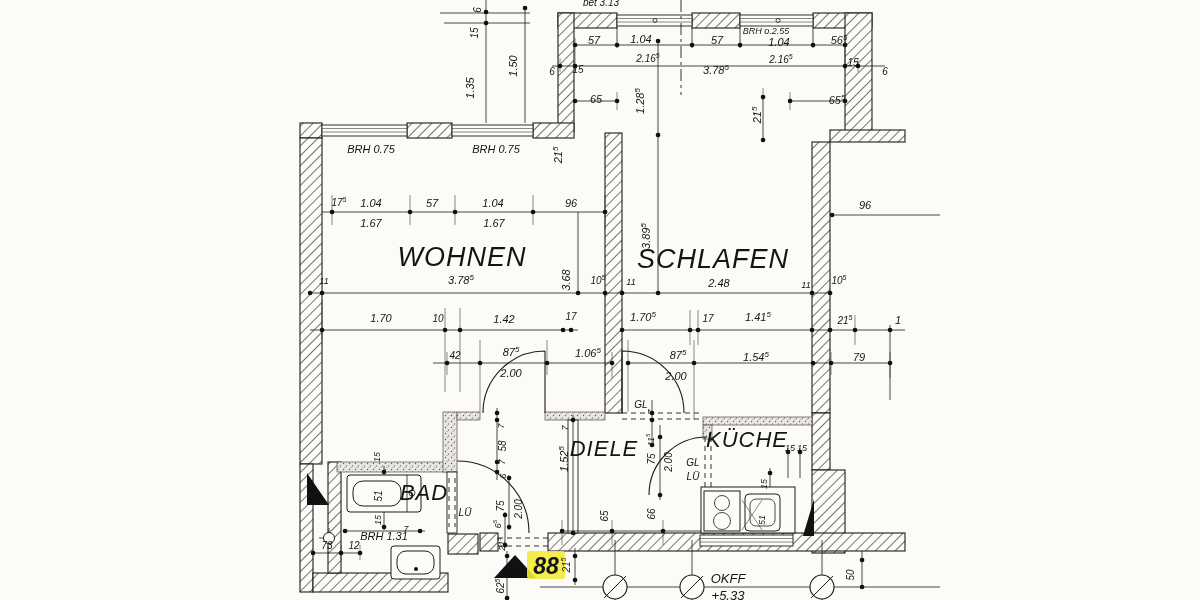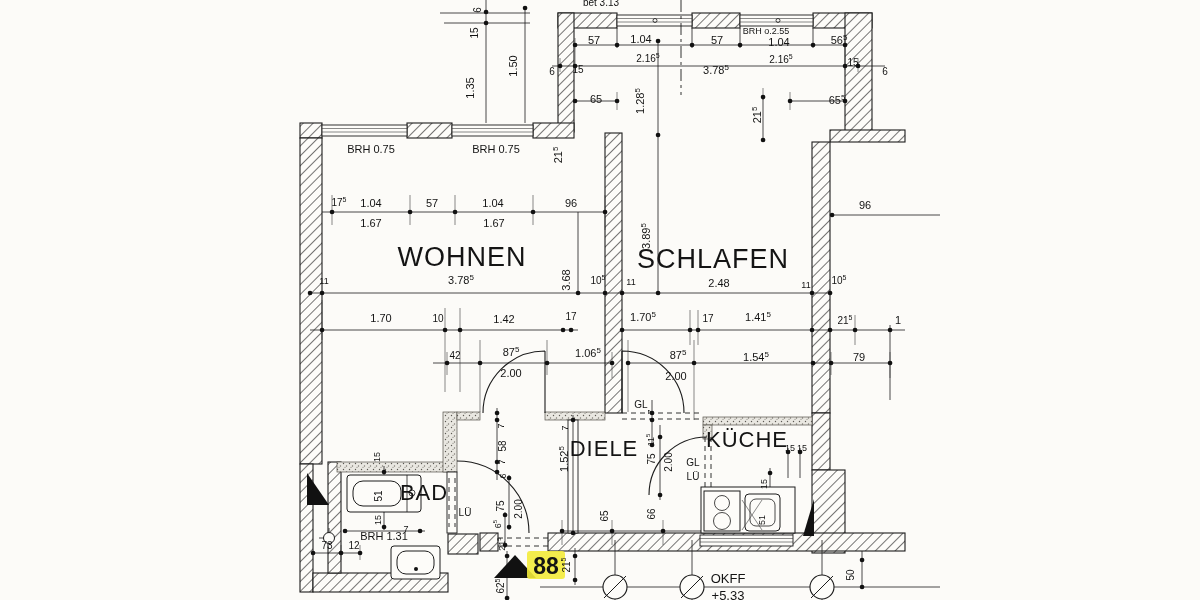--- a/index.html
+++ b/index.html
@@ -1,16 +1,16 @@
 <!DOCTYPE html>
 <html><head>
 <meta charset="utf-8">
 <style>
   html,body{margin:0;padding:0;background:#ffffff;}
-  .stage{position:relative;width:1200px;height:600px;overflow:hidden;background:#fff;}
+  .stage{position:relative;width:1200px;height:600px;overflow:hidden;background:#fff;font-style:italic;}
   svg{display:block;}
   .wall{fill:url(#h);stroke:#1c1c1c;stroke-width:1.1;}
   .lw{fill:url(#st);stroke:#55524b;stroke-width:.7;}
   .tw{fill:#fdfcf9;stroke:#1c1c1c;stroke-width:.9;}
   .win{fill:#fdfcf9;stroke:#1c1c1c;stroke-width:.9;}
   .dim{stroke:#1c1c1c;stroke-width:.8;fill:none;}
   .thin{stroke:#3a3a3a;stroke-width:.6;fill:none;}
   .dots{stroke:#111;stroke-width:4.6;stroke-linecap:round;fill:none;}
   .dash{stroke:#1c1c1c;stroke-width:.9;fill:none;stroke-dasharray:5 4;}
   .door{stroke:#1c1c1c;stroke-width:1.1;fill:none;}

